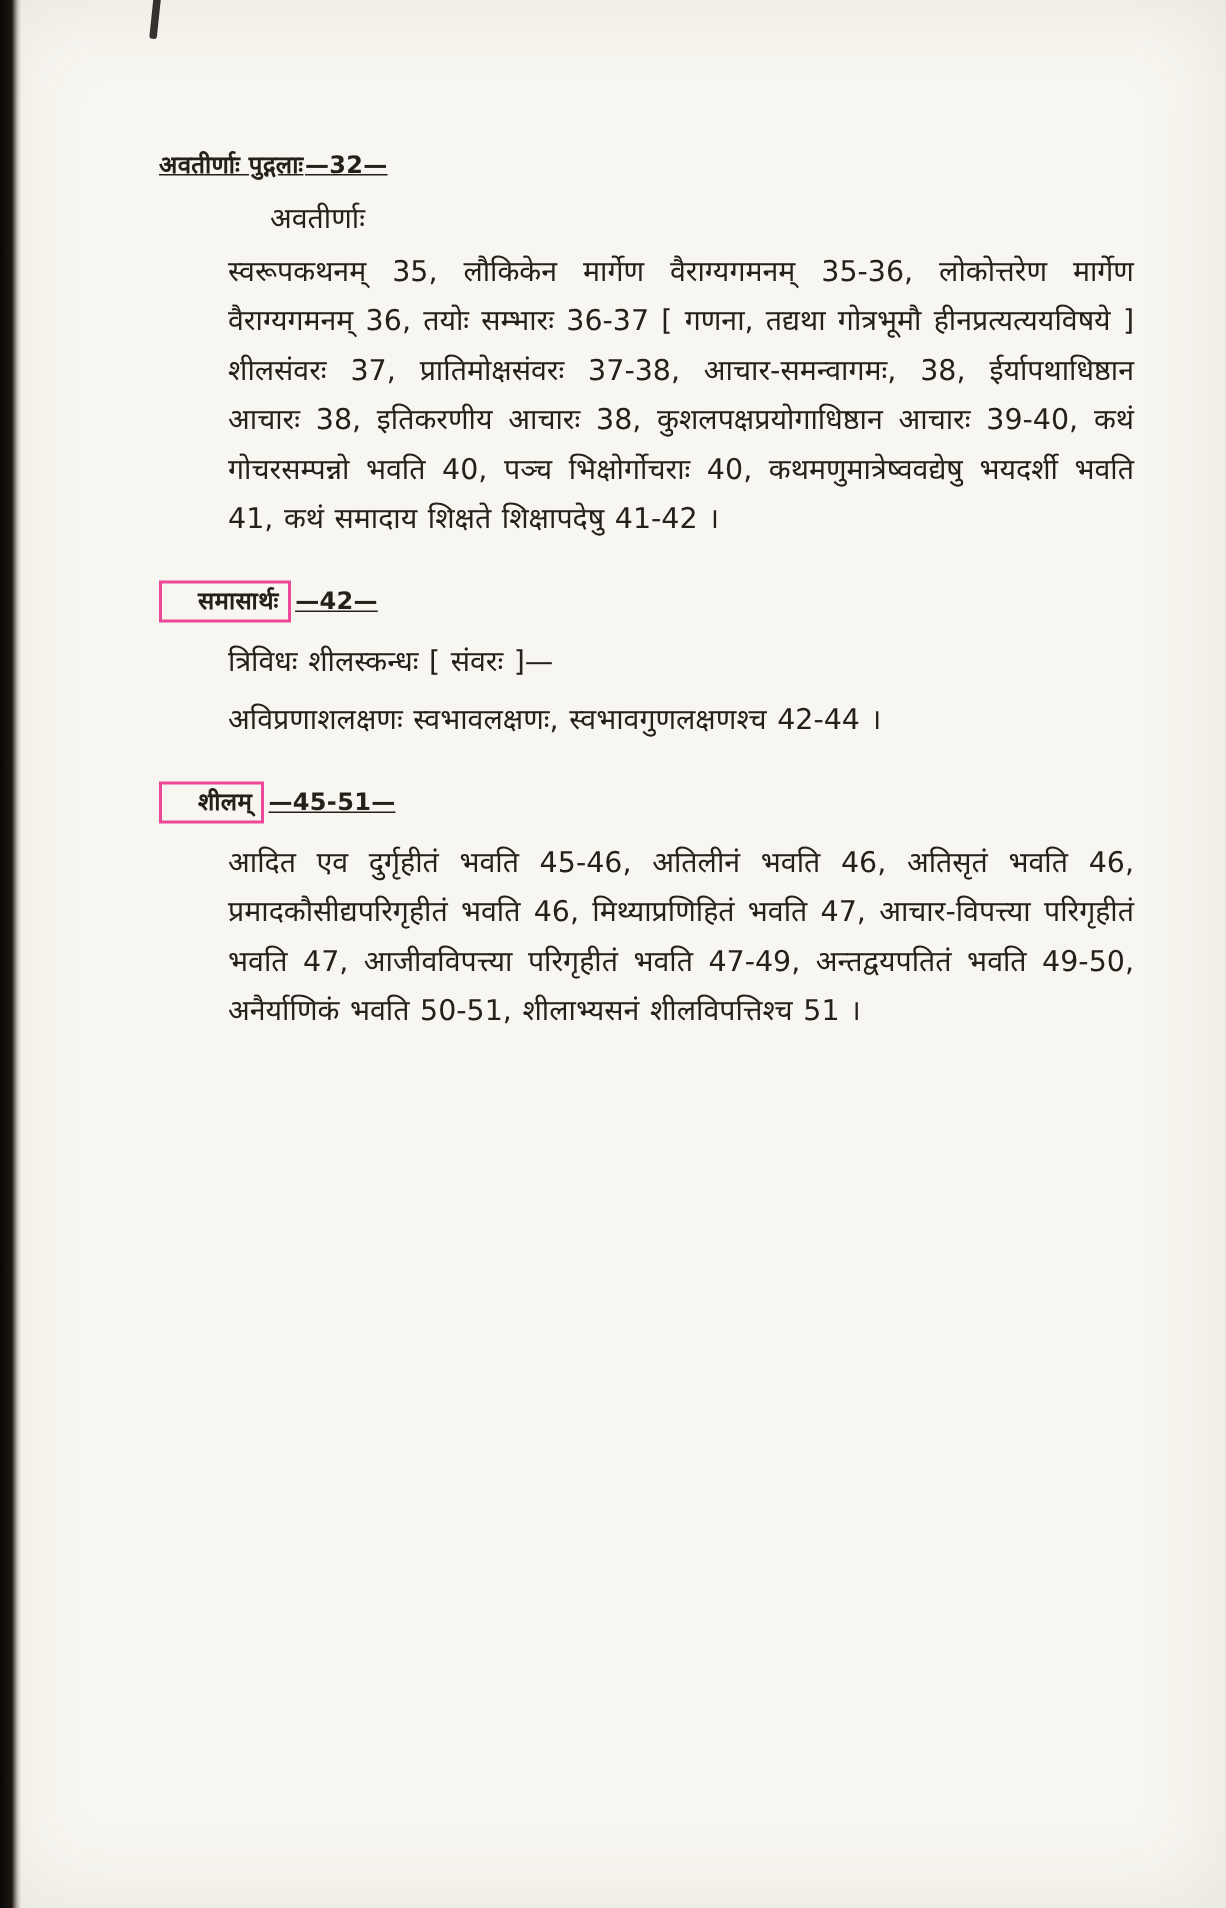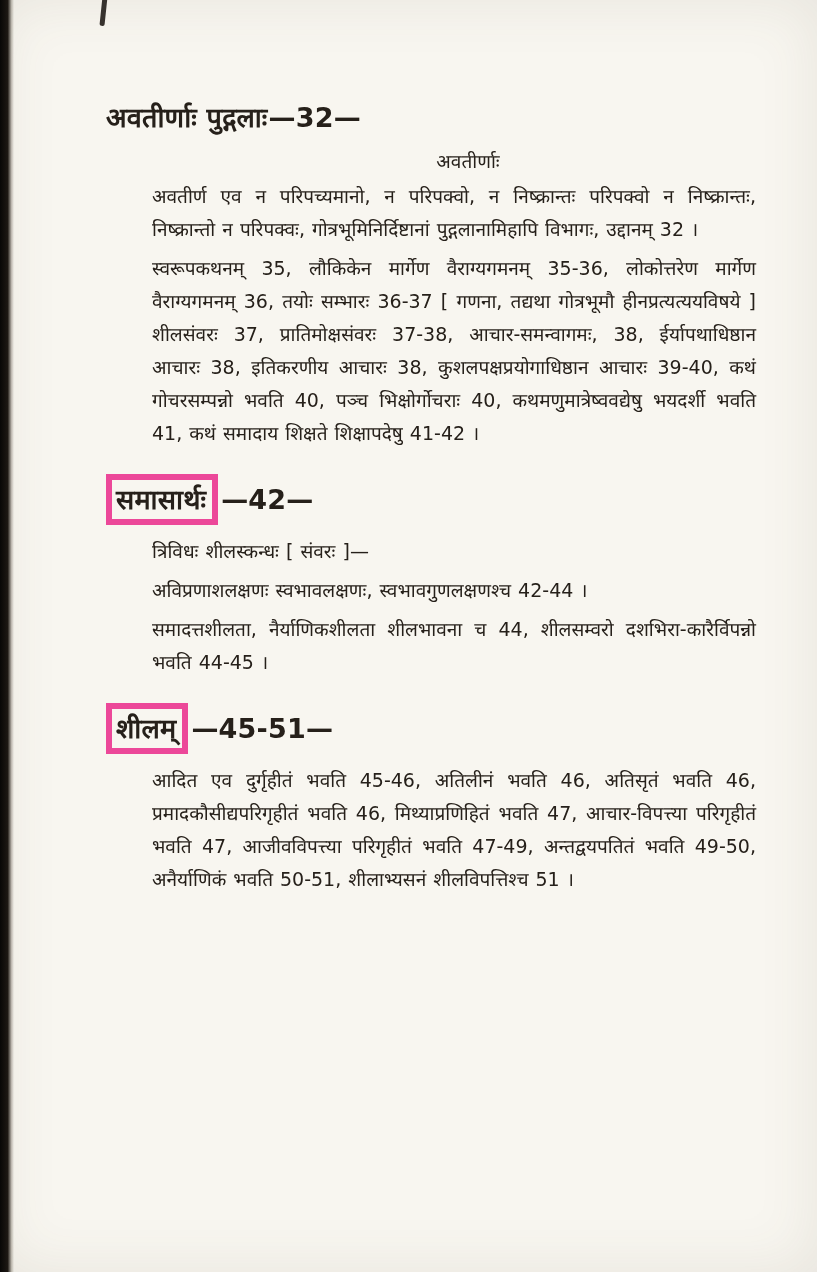--- a/index.html
+++ b/index.html
@@ -50,74 +50,73 @@
     font-size: 19px;
     letter-spacing: 1px;
   }
   .runtitle {
     text-align: center;
     font-size: 18px;
     padding-top: 2px;
   }
   section.toc-section { margin: 0; }
   h2.heading {
-    font-size: 27px;
+    font-size: 16px;
     font-weight: bold;
     margin: 24px 0 10px 0;
     letter-spacing: .2px;
+    text-decoration: underline;
   }
   section.toc-section:first-of-type h2.heading { margin-top: 0; }
   .hword { margin-right: 1px; }
   .hword.boxed {
     display: inline-block;
-    border: 6px solid #ec4899;
-    padding: 0 6px 2px 4px;
+    border: 2px solid #ec4899;
+    padding: 0 6px 2px 24px;
     margin-right: 3px;
   }
   p.para {
     font-size: 19px;
     line-height: 33px;
     margin: 0 0 6px 46px;
     text-align: justify;
     word-spacing: 1px;
   }
   p.sub-indent {
     margin-left: 74px;
-    text-align: center;
+    text-align: left;
     margin-bottom: 2px;
   }
 </style>
 </head>
 <body>
 
 <div class="page">
   <div class="edge-left"></div>
   <div class="edge-top-mark"></div>
 
   <div class="content">
 
 
     <section class="toc-section">
       <h2 class="heading"><span class="hword">अवतीर्णाः पुद्गलाः</span><span>—32—</span></h2>
       <p class="para sub-indent">अवतीर्णाः</p>
-      <p class="para">अवतीर्ण एव न परिपच्यमानो, न परिपक्वो, न निष्क्रान्तः परिपक्वो न निष्क्रान्तः, निष्क्रान्तो न परिपक्वः, गोत्रभूमिनिर्दिष्टानां पुद्गलानामिहापि विभागः, उद्दानम् 32 ।</p>
     </section>
 
     <section class="toc-section">
       <p class="para">स्वरूपकथनम् 35, लौकिकेन मार्गेण वैराग्यगमनम् 35-36, लोकोत्तरेण मार्गेण वैराग्यगमनम् 36, तयोः सम्भारः 36-37 [ गणना, तद्यथा गोत्रभूमौ हीनप्रत्यत्ययविषये ] शीलसंवरः 37, प्रातिमोक्षसंवरः 37-38, आचार-समन्वागमः, 38, ईर्यापथाधिष्ठान आचारः 38, इतिकरणीय आचारः 38, कुशलपक्षप्रयोगाधिष्ठान आचारः 39-40, कथं गोचरसम्पन्नो भवति 40, पञ्च भिक्षोर्गोचराः 40, कथमणुमात्रेष्ववद्येषु भयदर्शी भवति 41, कथं समादाय शिक्षते शिक्षापदेषु 41-42 ।</p>
     </section>
 
     <section class="toc-section">
       <h2 class="heading"><span class="hword boxed">समासार्थः</span><span>—42—</span></h2>
       <p class="para">त्रिविधः शीलस्कन्धः [ संवरः ]—</p>
       <p class="para">अविप्रणाशलक्षणः स्वभावलक्षणः, स्वभावगुणलक्षणश्च 42-44 ।</p>
     </section>
 
     <section class="toc-section">
-      <p class="para">समादत्तशीलता, नैर्याणिकशीलता शीलभावना च 44, शीलसम्वरो दशभिरा-कारैर्विपन्नो भवति 44-45 ।</p>
     </section>
 
     <section class="toc-section">
       <h2 class="heading"><span class="hword boxed">शीलम्</span><span>—45-51—</span></h2>
       <p class="para">आदित एव दुर्गृहीतं भवति 45-46, अतिलीनं भवति 46, अतिसृतं भवति 46, प्रमादकौसीद्यपरिगृहीतं भवति 46, मिथ्याप्रणिहितं भवति 47, आचार-विपत्त्या परिगृहीतं भवति 47, आजीवविपत्त्या परिगृहीतं भवति 47-49, अन्तद्वयपतितं भवति 49-50, अनैर्याणिकं भवति 50-51, शीलाभ्यसनं शीलविपत्तिश्च 51 ।</p>
     </section>
 
     <section class="toc-section">
     </section>
 

